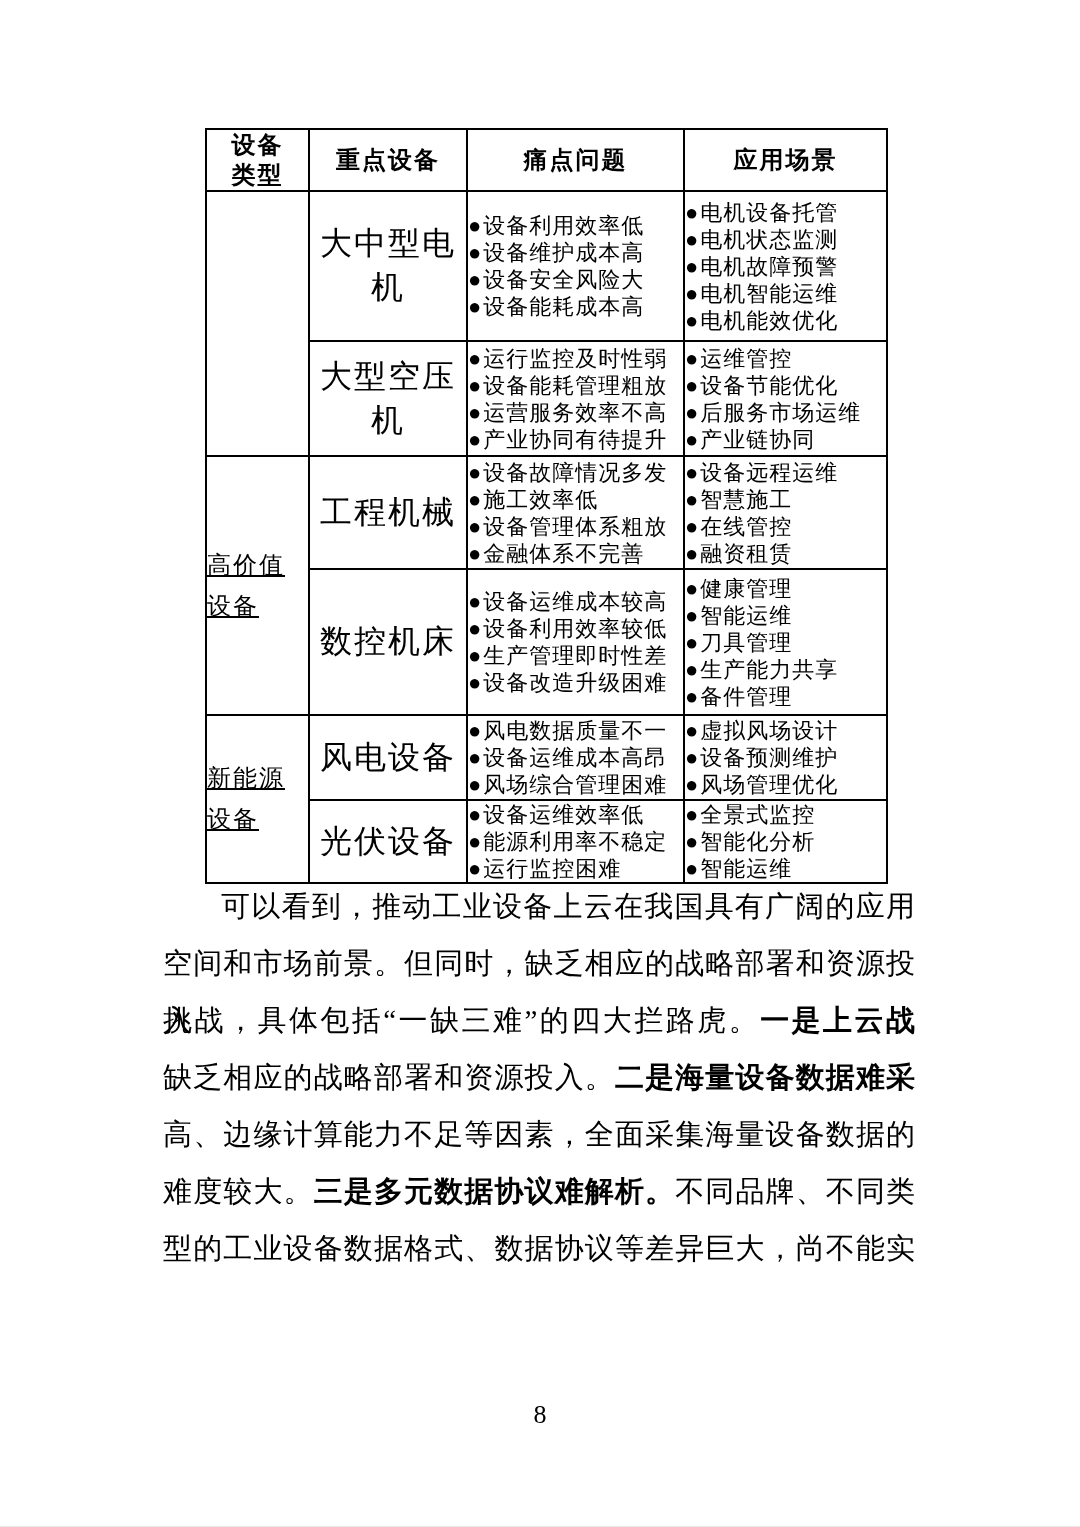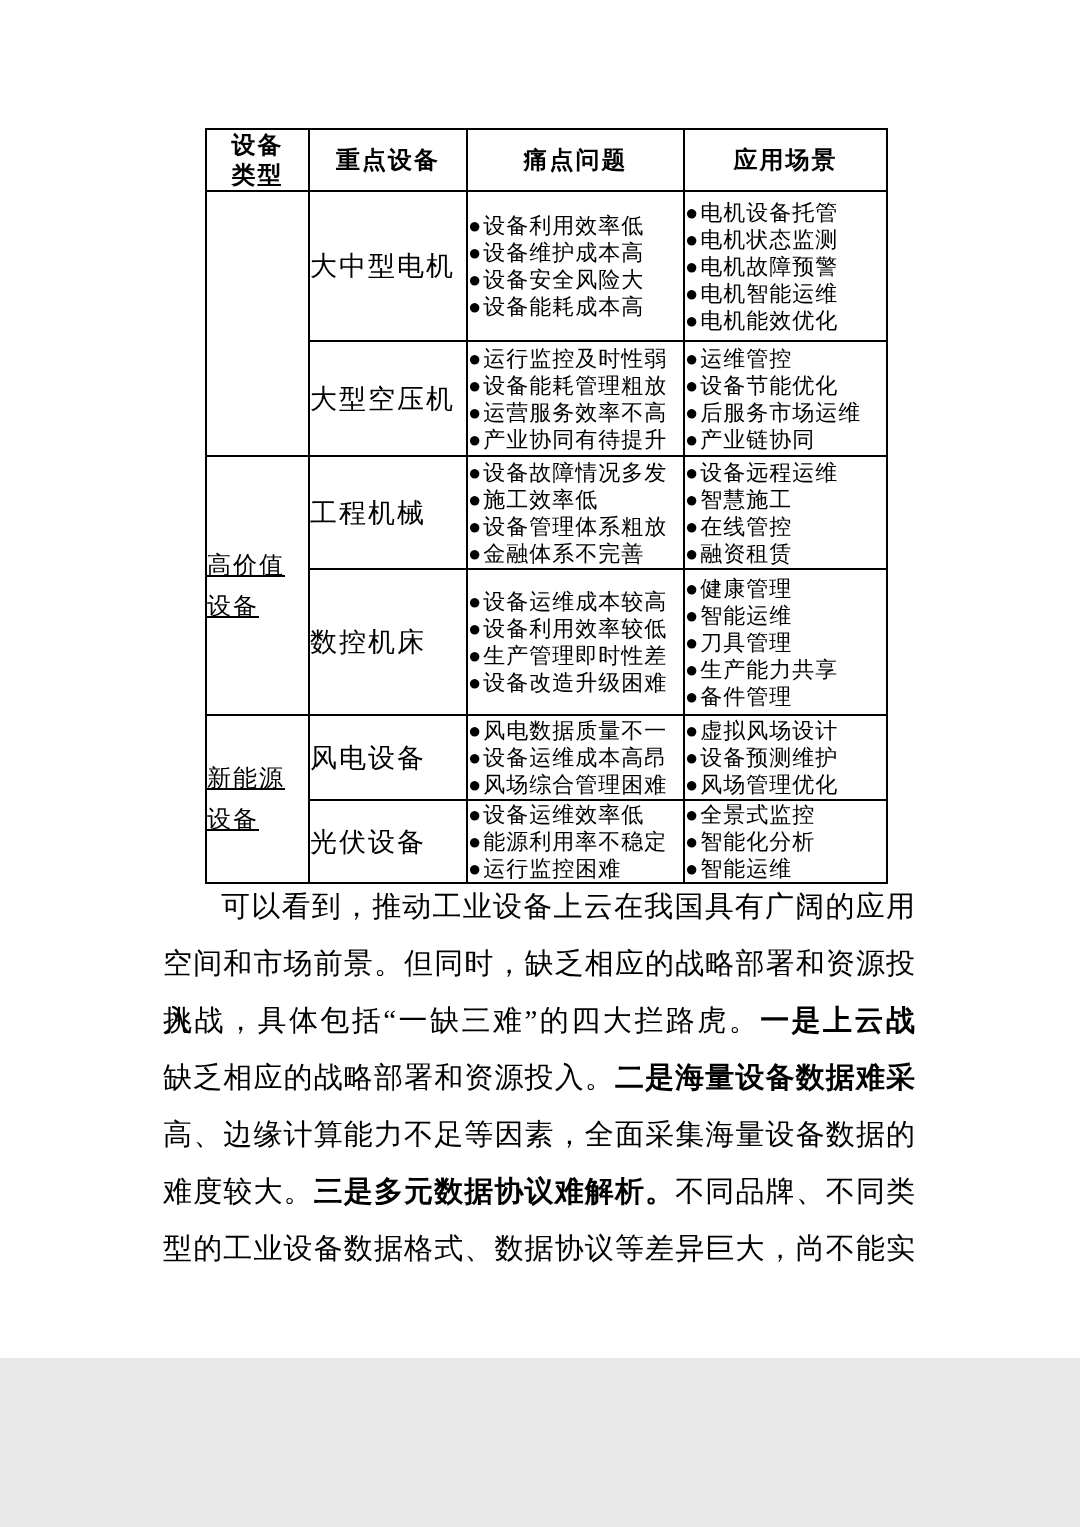--- a/index.html
+++ b/index.html
@@ -1,36 +1,36 @@
 <!DOCTYPE html>
 <html><head>
 <meta charset="utf-8">
 <style>
   html,body { margin:0; padding:0; background:#e8e8e8; }
   .page {
-    position:relative; width:1080px; height:1358px; background:#ffffff;
+    position:relative; width:1080px; height:1526px; background:#ffffff;
     font-family:"Liberation Serif","DejaVu Serif",serif; color:#000;
     margin:0 auto; overflow:hidden;
   }
   
   table.equip {
     border-collapse:collapse; position:absolute; left:205px; top:128px;
     table-layout:fixed;
   }
   table.equip th, table.equip td { border:2px solid #000; padding:0; }
   table.equip th {
     font-family:"Liberation Sans","DejaVu Sans",sans-serif;
     font-weight:700; font-size:24px; letter-spacing:2px;
     white-space:pre-line; line-height:1.25; text-align:center; height:56px;
   }
   td.cell-type {
     text-align:left; font-size:24px; letter-spacing:2px;
     white-space:pre-line; line-height:1.7; vertical-align:middle;text-decoration:underline;
   }
-  td.cell-name { text-align:left; font-size:27px; letter-spacing:2px; vertical-align:middle; }
+  td.cell-name { text-align:center; font-size:32px; letter-spacing:2px; vertical-align:middle; }
   td.cell-list {
     font-size:22px; letter-spacing:1px; line-height:27px;
     padding:4px 2px 4px 7px; vertical-align:middle;
   }
   .bullet-item { white-space:nowrap; }
   .bullet { margin-right:1px; }
   
   .para { position:absolute; left:163px; top:878px; width:752px; }
   .para-line {
     height:57px; line-height:57px; font-size:29px;

